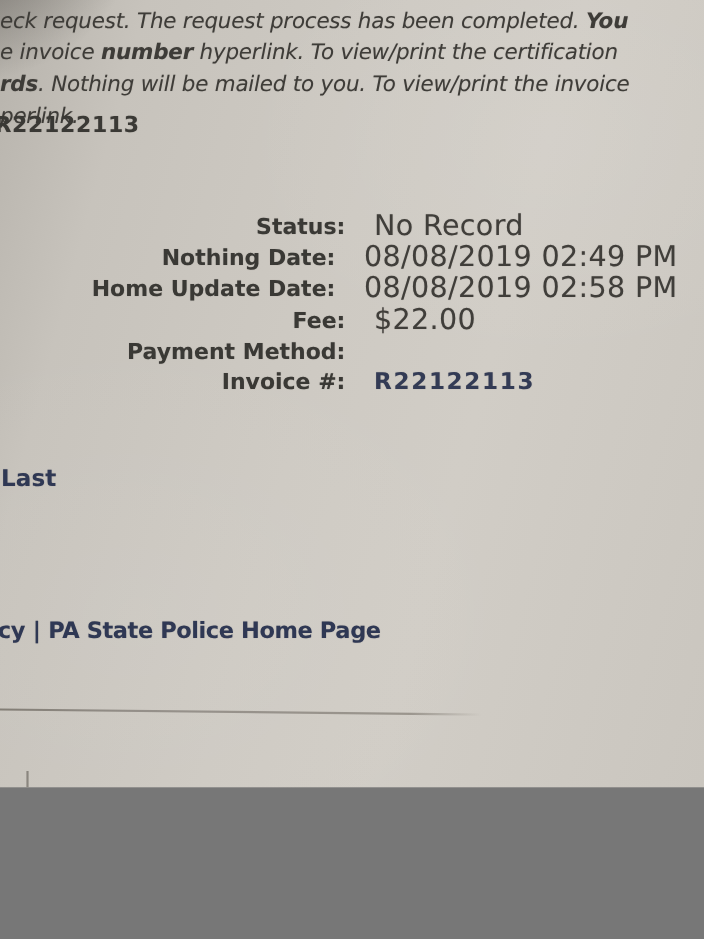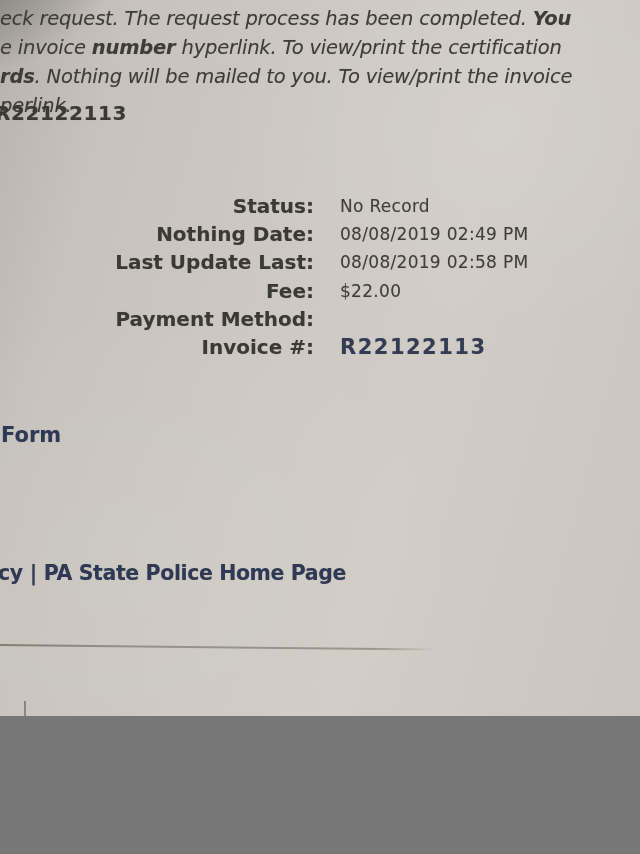--- a/index.html
+++ b/index.html
@@ -44,21 +44,21 @@
     font-size:20px;
     margin-left:36px;
   }
   .detail-row{display:flex;line-height:28.2px;}
   .detail-label{
     width:278px;text-align:right;
     font-weight:bold;color:#3a3935;
   }
   .detail-value{
     margin-left:26px;
-    font-size:17px;letter-spacing:0.3px;
+    font-size:26px;letter-spacing:0.3px;
     color:#403e3a;
   }
   .detail-value.link-value{
     color:#333b55;font-weight:bold;
     font-size:21px;letter-spacing:1.5px;
   }
   
   .navy-link{color:#2f3854;font-weight:bold;}
   .form-link{top:423px;left:1px;font-size:21px;}
   .footer-links{
@@ -108,37 +108,37 @@
   <div class="abs details">
     <div class="detail-row">
       <span class="detail-label">Status:</span>
       <span class="detail-value">No Record</span>
     </div>
     <div class="detail-row">
       <span class="detail-label">Nothing Date:</span>
       <span class="detail-value">08/08/2019 02:49 PM</span>
     </div>
     <div class="detail-row">
-      <span class="detail-label">Last Update Last:</span>
+      <span class="detail-label">Home Update Date:</span>
       <span class="detail-value">08/08/2019 02:58 PM</span>
     </div>
     <div class="detail-row">
       <span class="detail-label">Fee:</span>
       <span class="detail-value">$22.00</span>
     </div>
     <div class="detail-row">
       <span class="detail-label">Payment Method:</span>
     </div>
     <div class="detail-row">
       <span class="detail-label">Invoice #:</span>
       <span class="detail-value link-value">R22122113</span>
     </div>
   </div>
 
-  <div class="abs navy-link form-link">Form</div>
+  <div class="abs navy-link form-link">Last</div>
 
   <div class="abs navy-link footer-links">
     <span>cy</span><span class="sep">|</span><span>PA State Police Home Page</span>
   </div>
 
   <div class="abs rule"></div>
 
   <div class="abs partial-box">
     <span class="partial-letter">e</span>
   </div>

